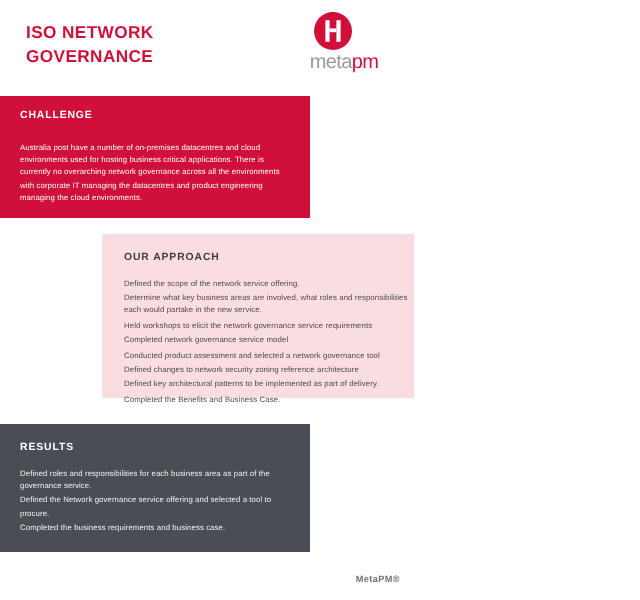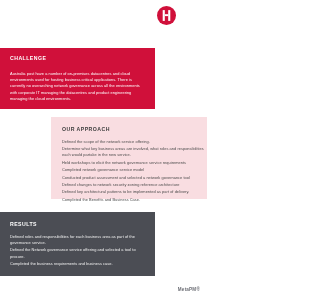--- a/index.html
+++ b/index.html
@@ -181,29 +181,34 @@
     font-size: 4.6px;
     font-weight: bold;
     letter-spacing: 0.2px;
     color: #6d6f76;
   }
 </style>
 </head>
 <body>
 
 <div class="header">
+  <div class="title">
+    <span class="line">ISO NETWORK</span>
+    <span class="line">GOVERNANCE</span>
+  </div>
 
   <div class="logo">
     <div class="logo-mark">
       <svg class="logo-mark-glyph" viewBox="0 0 19 19" xmlns="http://www.w3.org/2000/svg">
         <rect x="5.7" y="4.1" width="2.1" height="10.8" fill="#ffffff"></rect>
         <rect x="11.2" y="4.1" width="2.1" height="10.8" fill="#ffffff"></rect>
         <rect x="7.8" y="8.2" width="3.4" height="1.9" fill="#ffffff"></rect>
       </svg>
     </div>
+    <div class="logo-word"><span>meta</span><span class="pm">pm</span></div>
   </div>
 </div>
 
 <section class="challenge">
   <div class="challenge-heading">CHALLENGE</div>
   <p class="challenge-body">Australia post have a number of on-premises datacentres and cloud environments used for hosting business critical applications. There is currently no overarching network governance across all the environments with corporate IT managing the datacentres and product engineering managing the cloud environments.</p>
 </section>
 
 <section class="approach">
   <div class="approach-heading">OUR APPROACH</div>

